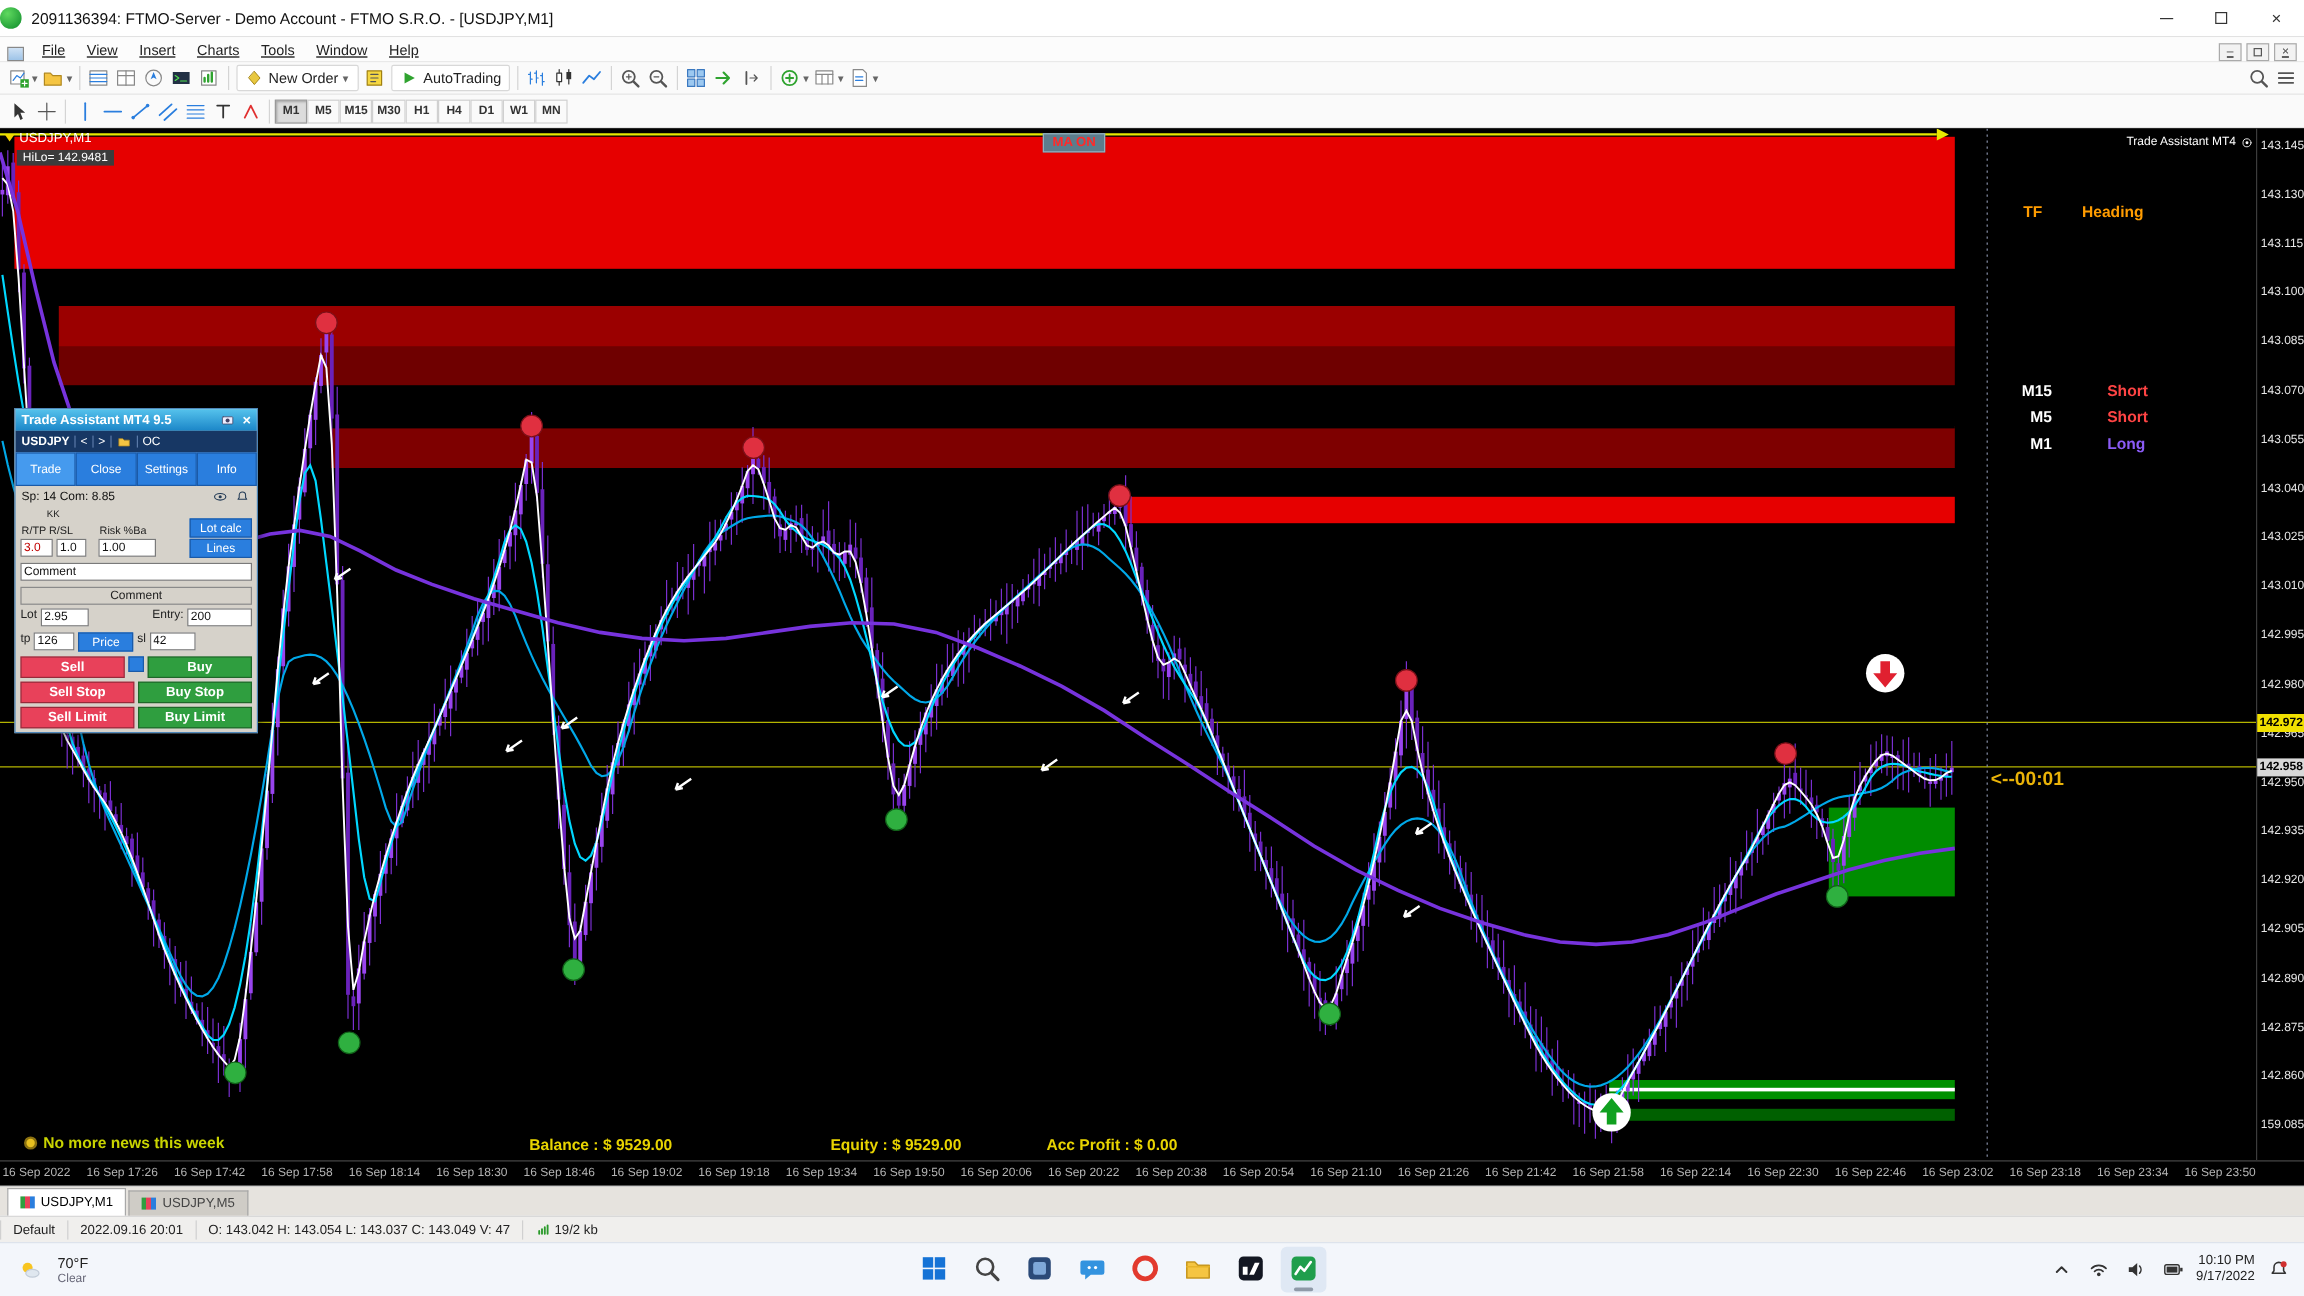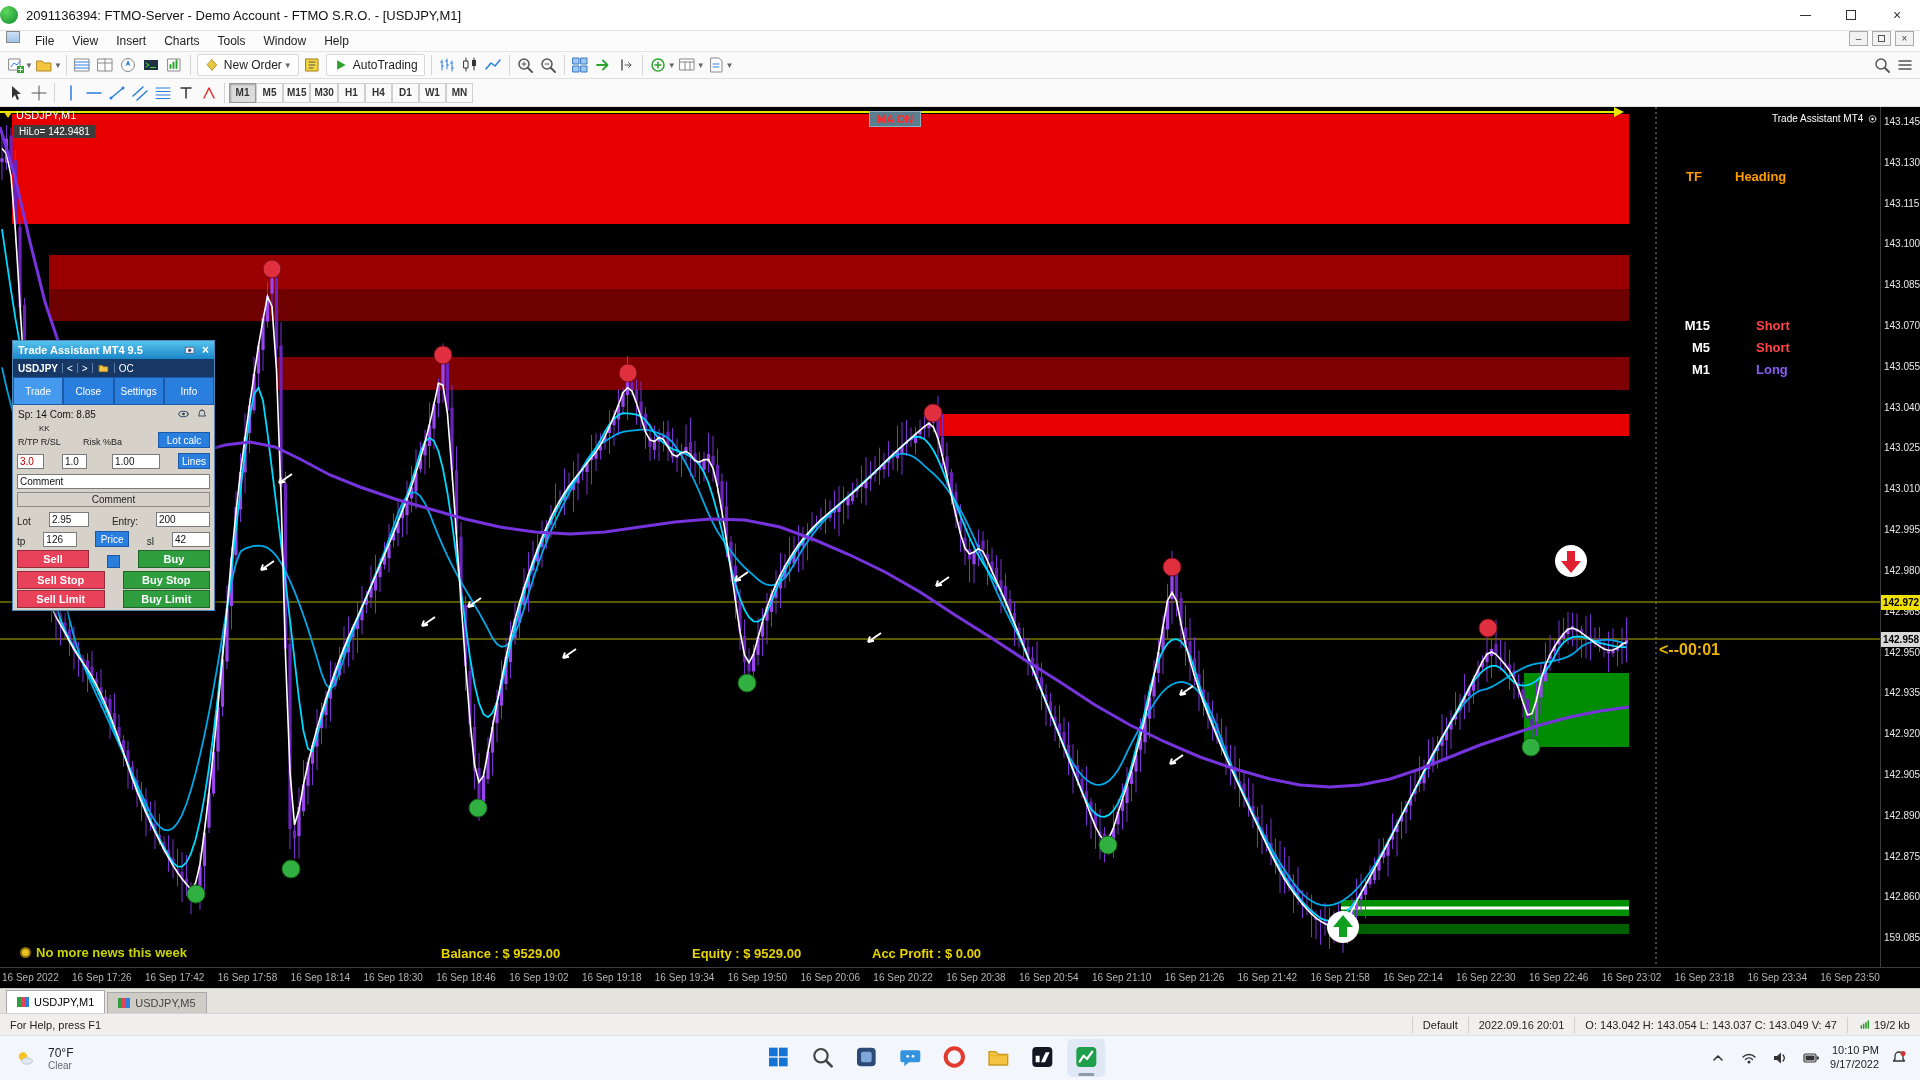--- a/index.html
+++ b/index.html
@@ -10,21 +10,21 @@
   
   .titlebar { height:31px; background:#fff; display:flex; align-items:center; padding-left:0; border-bottom:1px solid #e2e2e2; }
   .app-icon { width:18px; height:18px; border-radius:50%; background:radial-gradient(circle at 35% 30%, #5fd95f, #0d8a2a); margin-right:8px; }
   .title-text { font-size:13px; color:#111; }
   .win-controls { margin-left:auto; display:flex; height:31px; }
   .win-btn { width:46px; height:31px; display:flex; align-items:center; justify-content:center; color:#333; font-size:14px; }
   .win-btn .boxglyph { width:10px; height:10px; border:1px solid #333; display:inline-block; }
   .win-btn .lineglyph { width:11px; height:0; border-top:1px solid #333; display:inline-block; }
 
   
-  .menubar { height:21px; background:#fcfcfc; display:flex; align-items:flex-start; border-bottom:1px solid #e4e4e4; padding-left:4px; }
+  .menubar { height:21px; background:#fcfcfc; display:flex; align-items:flex-end; border-bottom:1px solid #e4e4e4; padding-left:4px;text-decoration:underline; }
   .mdi-icon { width:14px; height:12px; border:1px solid #888; background:linear-gradient(#cfe2f5,#9ec4e8); margin:0 6px 0 2px; }
   .menu-item { font-size:12px; color:#222; padding:2px 9px; }
   .mdi-controls { margin-left:auto; display:flex; gap:4px; padding-right:6px; }
   .mdi-btn { width:19px; height:15px; border:1px solid #aaa; background:#f2f2f2; display:flex; align-items:center; justify-content:center; font-size:10px; color:#444; }
 
   
   .toolbar { background:#fafafa; display:flex; align-items:center; padding:0 4px; border-bottom:1px solid #e0e0e0; }
   .toolbar1 { height:27px; }
   .toolbar2 { height:28px; }
   .tico { width:23px; height:23px; display:flex; align-items:center; justify-content:center; border:1px solid transparent; border-radius:2px; }
@@ -72,21 +72,21 @@
   .tp-tabs { display:flex; height:28px; }
   .tp-tab { flex:1; background:#2a7ede; color:#fff; border:1px solid #1a5aa8; font-size:10px; font-family:inherit; }
   .tp-tab.active { background:#459aee; }
   .tp-sprow { height:18px; display:flex; align-items:center; padding:0 5px; color:#111; font-size:10px; }
   .tp-sprow-icons { margin-left:auto; display:flex; gap:4px; }
   .tp-labels { position:relative; height:26px; font-size:9px; color:#222; }
   .tp-kk { position:absolute; left:26px; top:1px; font-size:8px; }
   .tp-l1 { position:absolute; left:5px; bottom:2px; }
   .tp-l2 { position:absolute; left:70px; bottom:2px; }
   .tp-lotcalc { position:absolute; right:4px; bottom:1px; width:52px; }
-  .tp-row { display:flex; align-items:flex-end; padding:0 4px; gap:18px; height:20px; }
+  .tp-row { display:flex; align-items:flex-start; padding:0 4px; gap:3px; height:20px; }
   .tp-input { border:1px solid #7a7a7a; background:#fff; height:15px; font-size:10px; padding:0 2px; font-family:inherit; color:#111; }
   .tp-red { color:#c00000; }
   .tp-btn-blue { background:#2a7ede; color:#fff; border:1px solid #1a5aa8; font-size:10px; height:16px; font-family:inherit; }
   .tp-comment-btn { flex:1; height:15px; background:#d6d2ca; border:1px solid #8a8a8a; font-size:10px; font-family:inherit; color:#222; }
   .tp-lab { font-size:10px; color:#222; }
   .tp-big { flex:1; height:18px; border:1px solid rgba(0,0,0,.35); color:#fff; font-weight:bold; font-size:11px; font-family:inherit; }
   .tp-sell { background:#e8415a; }
   .tp-buy { background:#2f9e3f; }
   .tp-check { width:13px; height:13px; background:#2a7ede; border:1px solid #1a5aa8; }
 
@@ -1352,21 +1352,20 @@
         <span class="tab-mini"></span>
         <span>USDJPY,M1</span>
       </div>
       <div class="chart-tab">
         <span class="tab-mini"></span>
         <span>USDJPY,M5</span>
       </div>
     </div>
 
   <div class="statusbar">
-    <div class="sb-cell sb-help">For Help, press F1</div>
     <div class="sb-cell">Default</div>
     <div class="sb-cell">2022.09.16 20:01</div>
     <div class="sb-cell">O: 143.042  H: 143.054  L: 143.037  C: 143.049  V: 47</div>
     <div class="sb-cell">
       <span class="tico" style="width:16px;height:16px">
           <svg width="18" height="18" viewBox="0 0 18 18" fill="none" stroke-linecap="round" stroke-linejoin="round">
             <path d="M3 13 v-3 M6 13 v-5 M9 13 v-7 M12 13 v-9" stroke="#2a9a2a" stroke-width="2"></path>
           </svg>
         </span>
       <span>19/2 kb</span>

